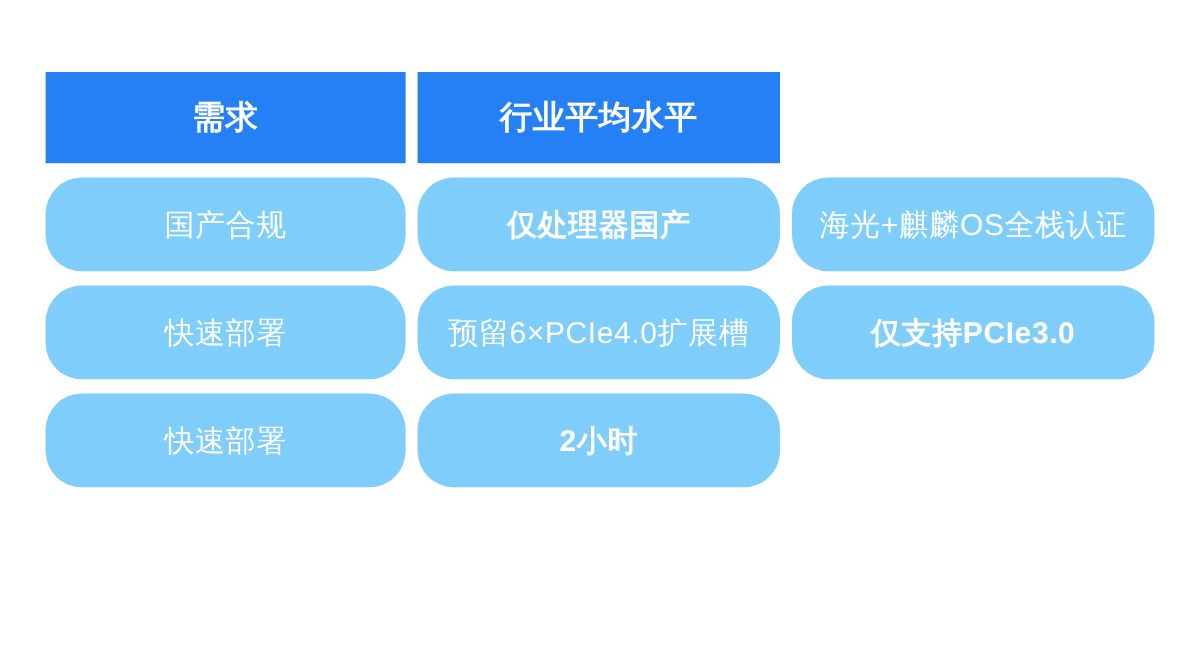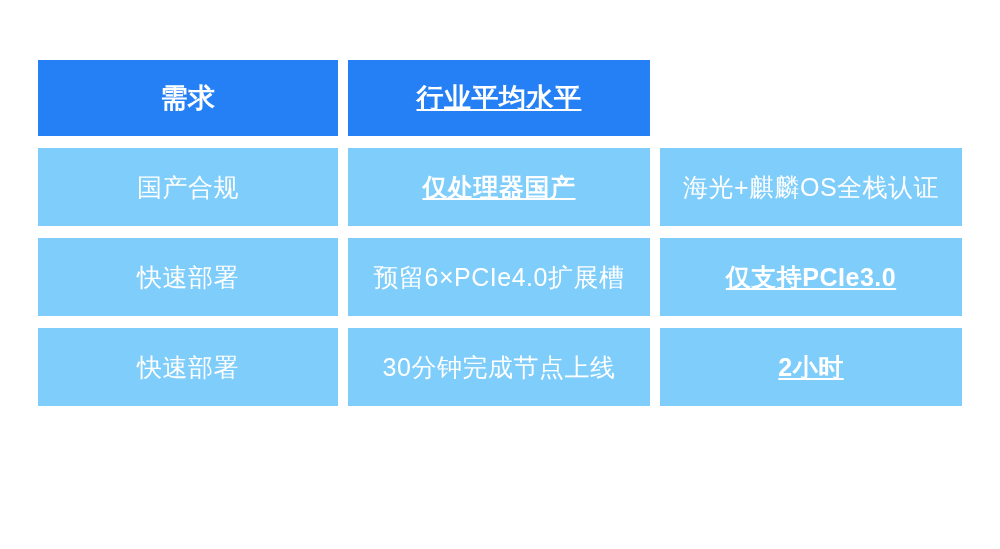--- a/index.html
+++ b/index.html
@@ -47,36 +47,37 @@
     text-align: center;
     color: #ffffff;
     padding: 0 6px;
     letter-spacing: 0.5px;
     white-space: nowrap;
   }
 
   
   .col-1 { width: 300px; flex: 0 0 300px; }
   .col-2 { width: 302px; flex: 0 0 302px; }
-  .col-3 { width: 302px; flex: 0 0 302px; text-decoration: underline; }
+  .col-3 { width: 302px; flex: 0 0 302px; }
 
   
   .header-row .cell {
     height: 76px;
     background: #2680f5;
     font-size: 27px;
     font-weight: 700;
   }
 
   
   .body-row .cell {
     height: 78px;
     background: #7fcdfb;
     font-size: 25px;
     font-weight: 400;
+    border-radius: 30px;
   }
 
   .body-row .col-3 {
     font-weight: 700;
   }
 </style>
 </head>
 <body>
 
 <div class="slide">
@@ -96,19 +97,18 @@
 
 
     <div class="table-row body-row">
       <div class="cell col-1">快速部署</div>
       <div class="cell col-2">预留6×PCIe4.0扩展槽</div>
       <div class="cell col-3">仅支持PCIe3.0</div>
     </div>
 
     <div class="table-row body-row">
       <div class="cell col-1">快速部署</div>
-      <div class="cell col-2">30分钟完成节点上线</div>
       <div class="cell col-3">2小时</div>
     </div>
 
   </div>
 
 </div>
 
 </body></html>

